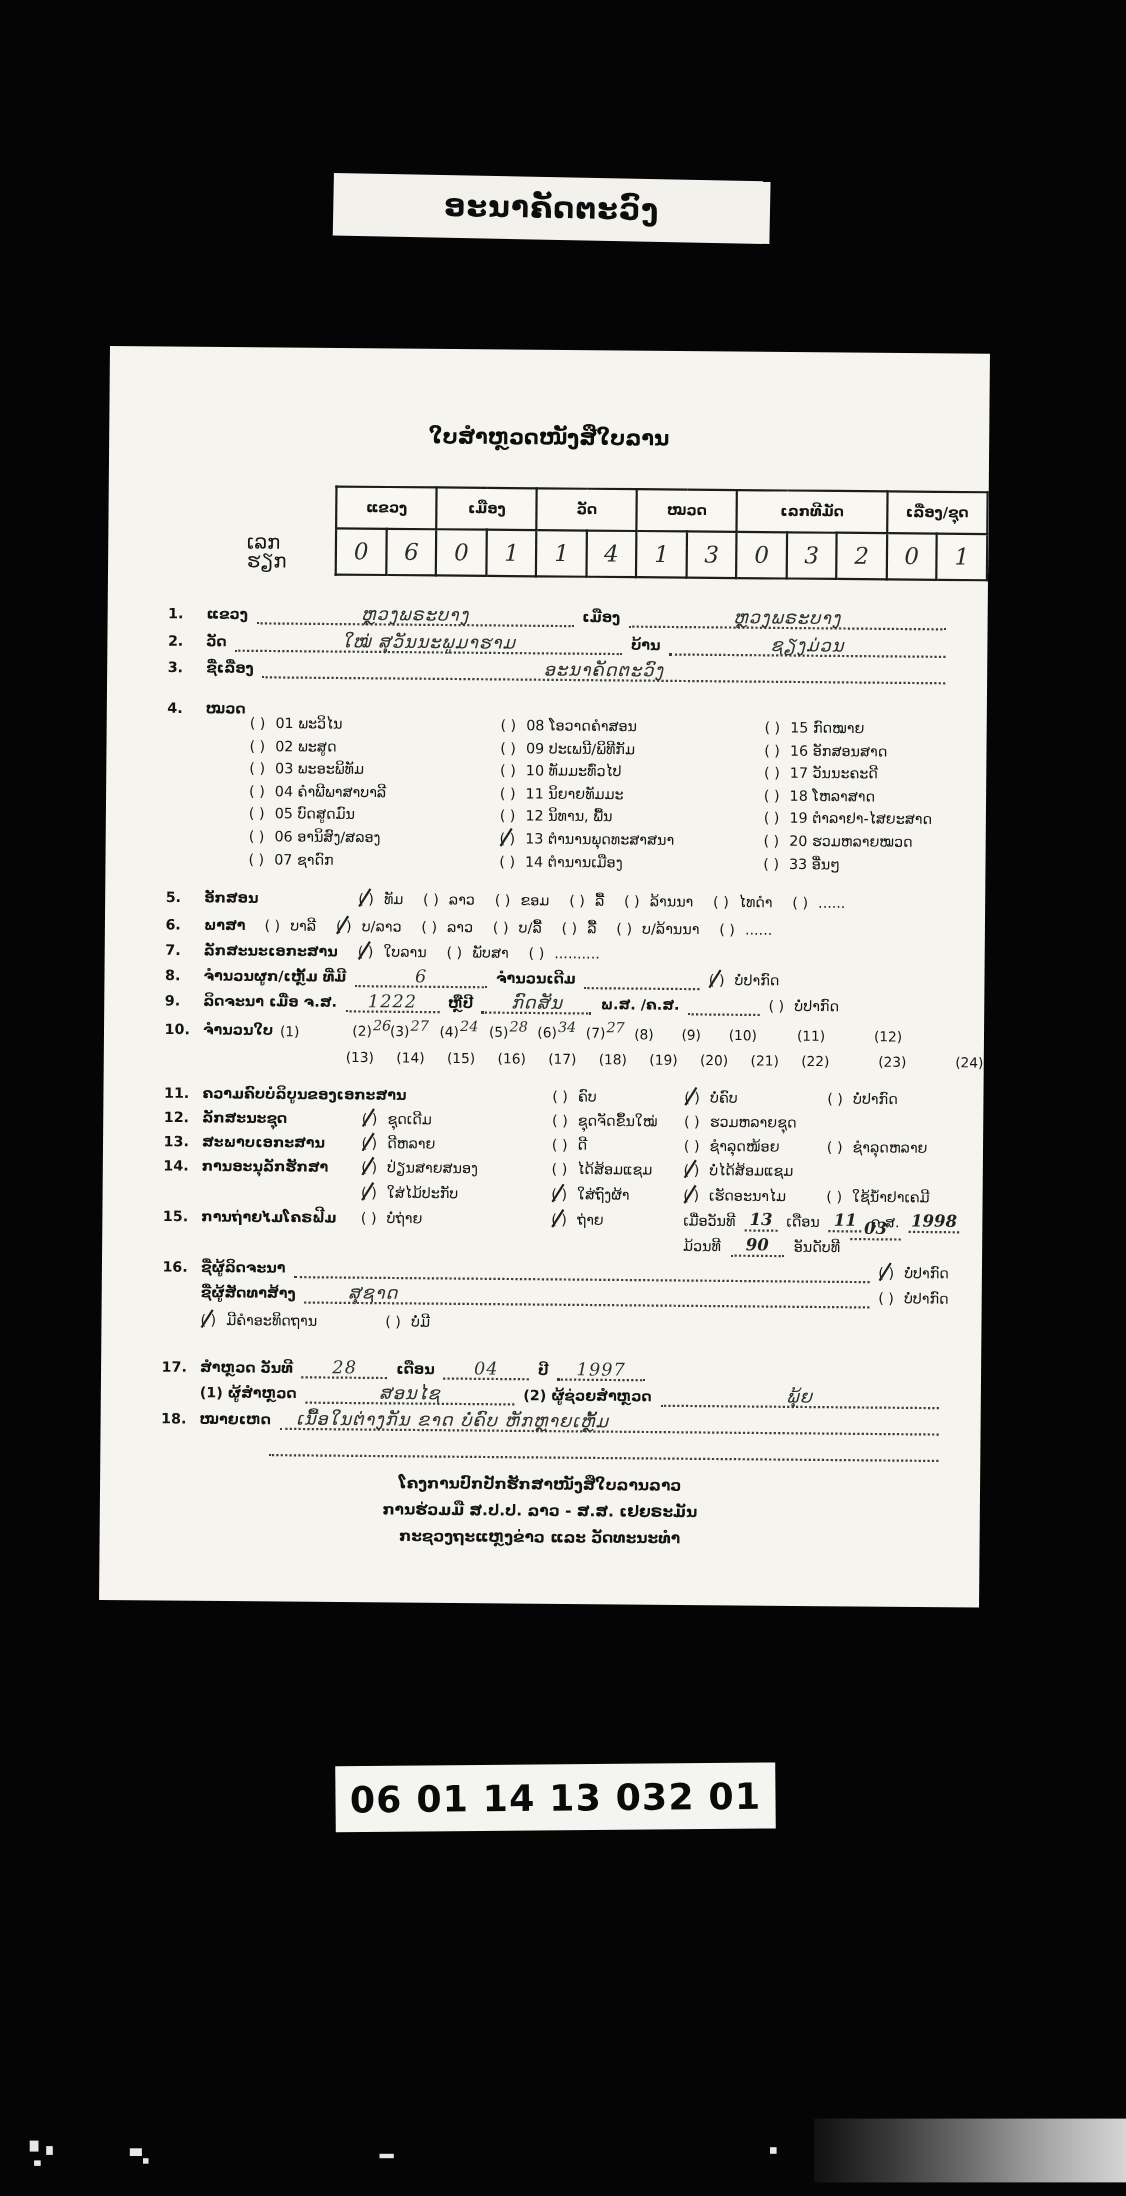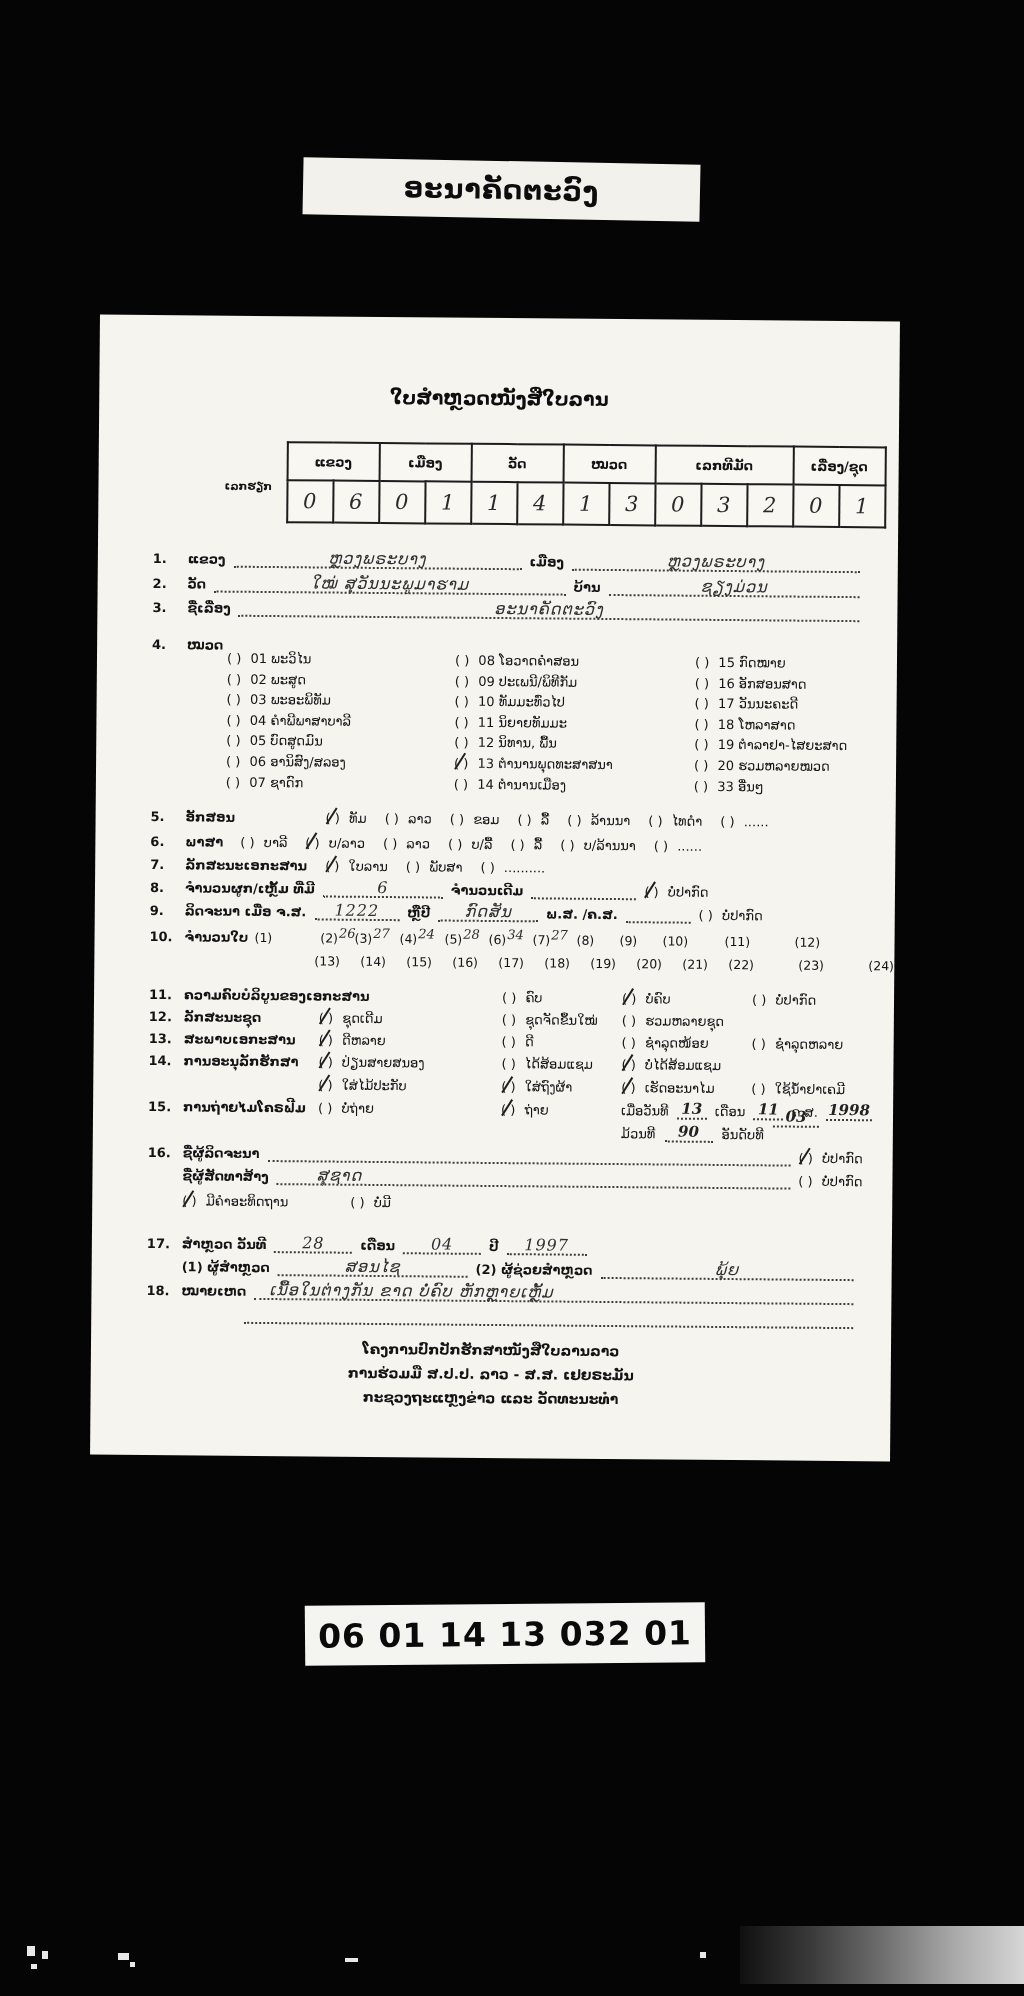--- a/index.html
+++ b/index.html
@@ -9,21 +9,21 @@
   .banner{position:absolute;left:303px;top:161px;width:397px;height:57px;background:#f2f1ec;
           transform:rotate(1.1deg);display:flex;align-items:center;justify-content:center;
           font-weight:bold;font-size:27px;letter-spacing:1px;color:#0d0d0d;}
   
   .page{position:absolute;left:95px;top:318px;width:800px;height:1140px;background:#f5f4ef;
         transform:rotate(0.5deg);font-size:13px;line-height:17px;}
   .title{position:absolute;top:72px;left:0;width:100%;text-align:center;
          font-weight:bold;font-size:19px;color:#0e0e0e;}
   
   .calltab{position:absolute;top:125px;left:126px;display:flex;align-items:center;}
-  .calltab .rowlbl{font-weight:bold;font-size:11px;margin-right:14px;position:relative;top:4px;}
+  .calltab .rowlbl{font-weight:normal;font-size:18px;margin-right:14px;position:relative;top:20px;}
   table.ct{border-collapse:collapse;background:#f8f7f2;}
   .ct th,.ct td{border:2.5px solid #1c1c1c;}
   .ct th{height:36px;padding:0 8px;font-size:13px;font-weight:bold;}
   .ct td{width:42px;height:38px;text-align:center;
          font-family:"DejaVu Serif",serif;font-style:italic;font-size:21px;color:#2a2a2a;}
   
   .row{position:absolute;left:55px;width:715px;height:20px;display:flex;align-items:flex-end;}
   .no{font-weight:bold;flex:0 0 35px;}
   .lbl{font-weight:bold;white-space:nowrap;}
   .plain{white-space:nowrap;}
@@ -33,21 +33,21 @@
   .grow{flex:1 1 auto;}
   .hw{font-family:"DejaVu Serif",serif;font-style:italic;font-size:16px;color:#303030;
       letter-spacing:1px;}
   .hw2{font-family:"DejaVu Serif",serif;font-style:italic;font-weight:bold;font-size:15px;color:#222;}
   
   .opt{white-space:nowrap;display:inline-block;}
   .opt .bx{position:relative;font-weight:normal;display:inline-block;margin-right:5px;}
   .opt.checked .bx::after{content:"";position:absolute;left:5px;top:-3px;height:19px;width:2px;
       background:#1f1f1f;transform:rotate(32deg);}
   .mi{margin-right:18px;}
-  .pA{position:absolute;left:170px;bottom:0;}
+  .pA{position:absolute;left:180px;bottom:0;}
   .pB{position:absolute;left:353px;bottom:0;}
   .pC{position:absolute;left:473px;bottom:0;}
   .pD{position:absolute;left:603px;bottom:0;}
   
   .cats{position:absolute;top:334px;left:130px;width:645px;display:flex;}
   .cats .catcol{display:flex;flex-direction:column;}
   .cats .catcol .opt{display:block;height:20.6px;}
   .c1{width:228px;} .c2{width:240px;} .c3{flex:1;}
   
   .slots{display:inline-flex;align-items:flex-end;}

